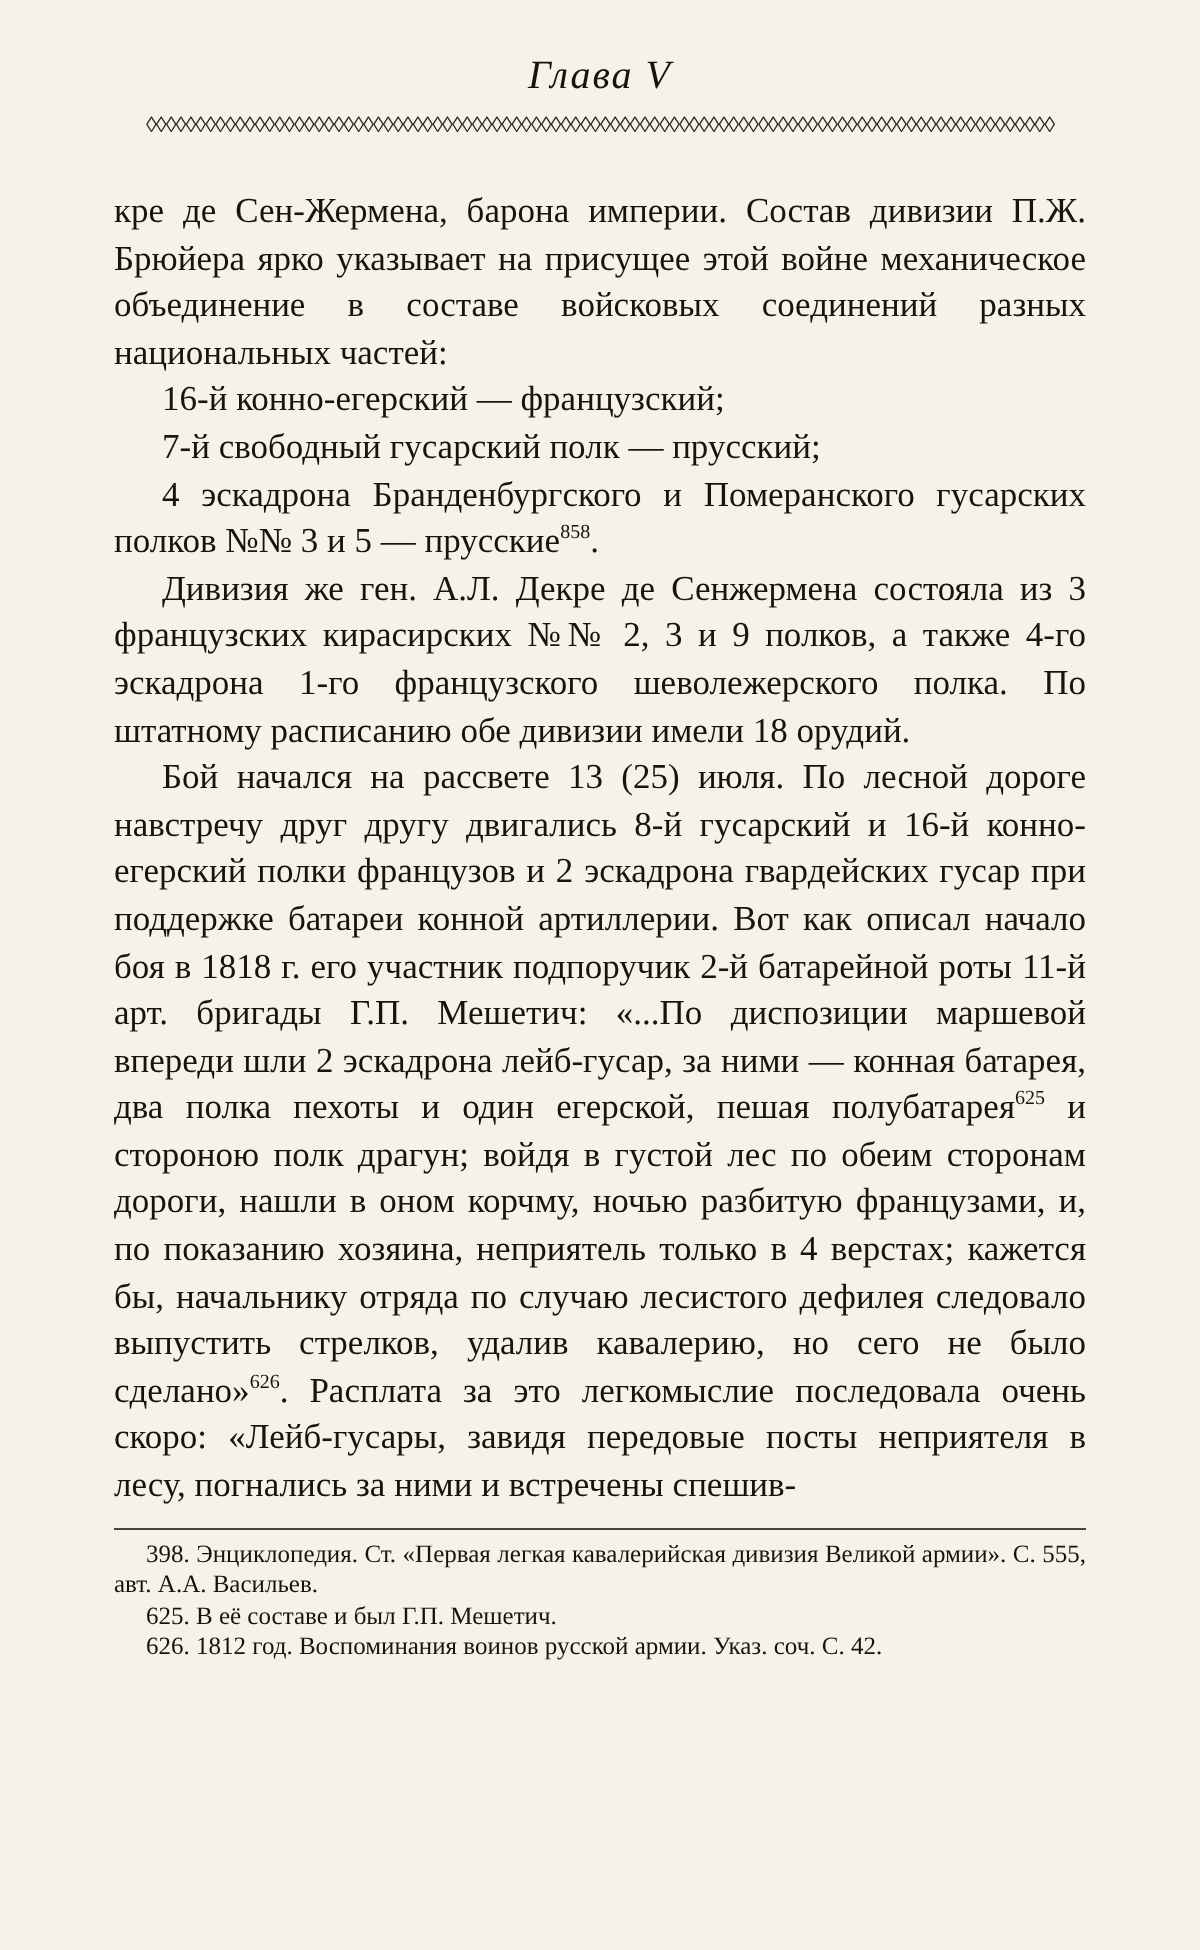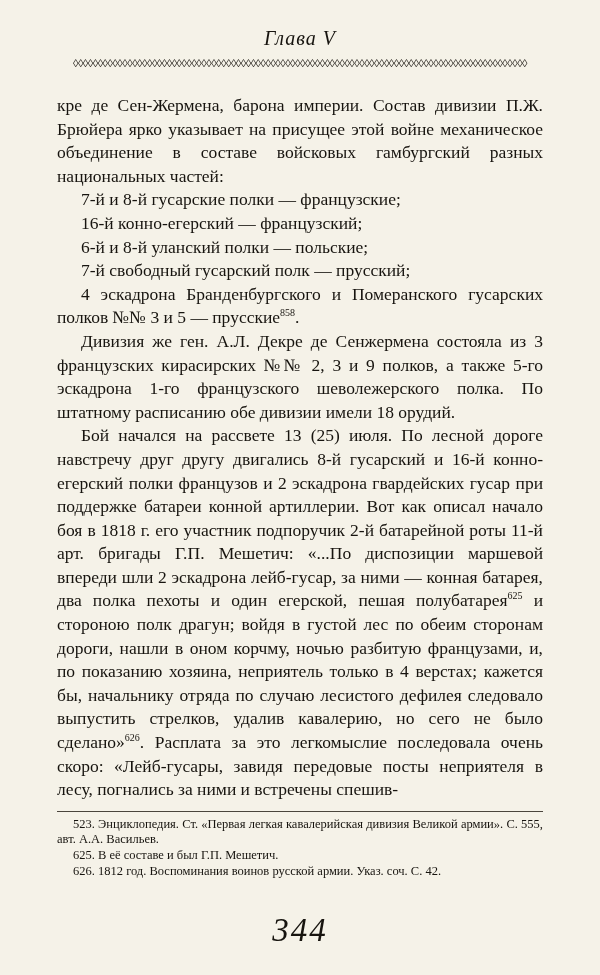--- a/index.html
+++ b/index.html
@@ -81,33 +81,30 @@
 </head>
 <body>
 
 <div class="page">
 
   <div class="chapter">Глава V</div>
 
   <div class="ornament">◊◊◊◊◊◊◊◊◊◊◊◊◊◊◊◊◊◊◊◊◊◊◊◊◊◊◊◊◊◊◊◊◊◊◊◊◊◊◊◊◊◊◊◊◊◊◊◊◊◊◊◊◊◊◊◊◊◊◊◊◊◊◊◊◊◊◊◊◊◊◊◊◊◊◊◊◊◊◊◊◊◊◊◊◊◊◊◊◊◊◊◊</div>
 
   <div class="body-text">
-      <p>кре де Сен-Жермена, барона империи. Состав дивизии П.Ж. Брюйера ярко указывает на присущее этой войне механическое объединение в составе войсковых гамбургский разных национальных частей:</p>
-      <p class="indent">7-й и 8-й гусарские полки — французские;</p>
+      <p>кре де Сен-Жермена, барона империи. Состав дивизии П.Ж. Брюйера ярко указывает на присущее этой войне механическое объединение в составе войсковых соединений разных национальных частей:</p>
       <p class="indent">16-й конно-егерский — французский;</p>
-      <p class="indent">6-й и 8-й уланский полки — польские;</p>
       <p class="indent">7-й свободный гусарский полк — прусский;</p>
       <p class="indent">4 эскадрона Бранденбургского и Померанского гусарских полков №№ 3 и 5 — прусские<sup>858</sup>.</p>
-      <p class="indent">Дивизия же ген. А.Л. Декре де Сенжермена состояла из 3 французских кирасирских №№ 2, 3 и 9 полков, а также 5-го эскадрона 1-го французского шеволежерского полка. По штатному расписанию обе дивизии имели 18 орудий.</p>
+      <p class="indent">Дивизия же ген. А.Л. Декре де Сенжермена состояла из 3 французских кирасирских №№ 2, 3 и 9 полков, а также 4-го эскадрона 1-го французского шеволежерского полка. По штатному расписанию обе дивизии имели 18 орудий.</p>
       <p class="indent">Бой начался на рассвете 13 (25) июля. По лесной дороге навстречу друг другу двигались 8-й гусарский и 16-й конно-егерский полки французов и 2 эскадрона гвардейских гусар при поддержке батареи конной артиллерии. Вот как описал начало боя в 1818 г. его участник подпоручик 2-й батарейной роты 11-й арт. бригады Г.П. Мешетич: «...По диспозиции маршевой впереди шли 2 эскадрона лейб-гусар, за ними — конная батарея, два полка пехоты и один егерской, пешая полубатарея<sup>625</sup> и стороною полк драгун; войдя в густой лес по обеим сторонам дороги, нашли в оном корчму, ночью разбитую французами, и, по показанию хозяина, неприятель только в 4 верстах; кажется бы, начальнику отряда по случаю лесистого дефилея следовало выпустить стрелков, удалив кавалерию, но сего не было сделано»<sup>626</sup>. Расплата за это легкомыслие последовала очень скоро: «Лейб-гусары, завидя передовые посты неприятеля в лесу, погнались за ними и встречены спешив-</p>
     </div>
 
   <hr class="footnote-rule">
 
   <div class="footnotes">
-      <p>523. Энциклопедия. Ст. «Первая легкая кавалерийская дивизия Великой армии». С. 555, авт. А.А. Васильев.</p>
+      <p>398. Энциклопедия. Ст. «Первая легкая кавалерийская дивизия Великой армии». С. 555, авт. А.А. Васильев.</p>
       <p>625. В её составе и был Г.П. Мешетич.</p>
       <p>626. 1812 год. Воспоминания воинов русской армии. Указ. соч. С. 42.</p>
     </div>
 
-  <div class="page-number">344</div>
 
 </div>
 
 </body></html>

